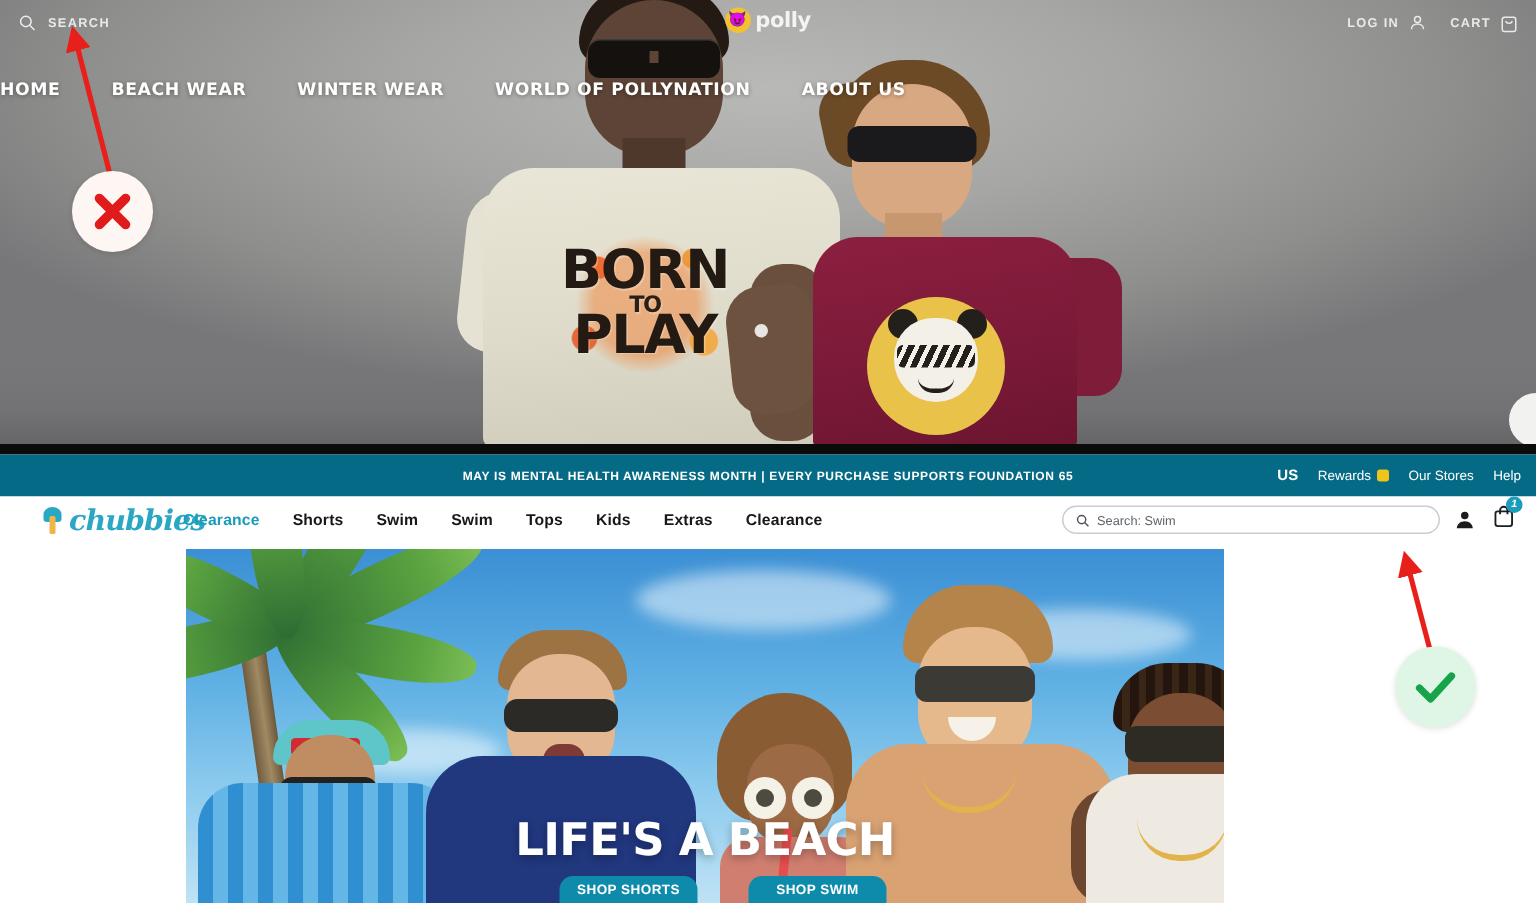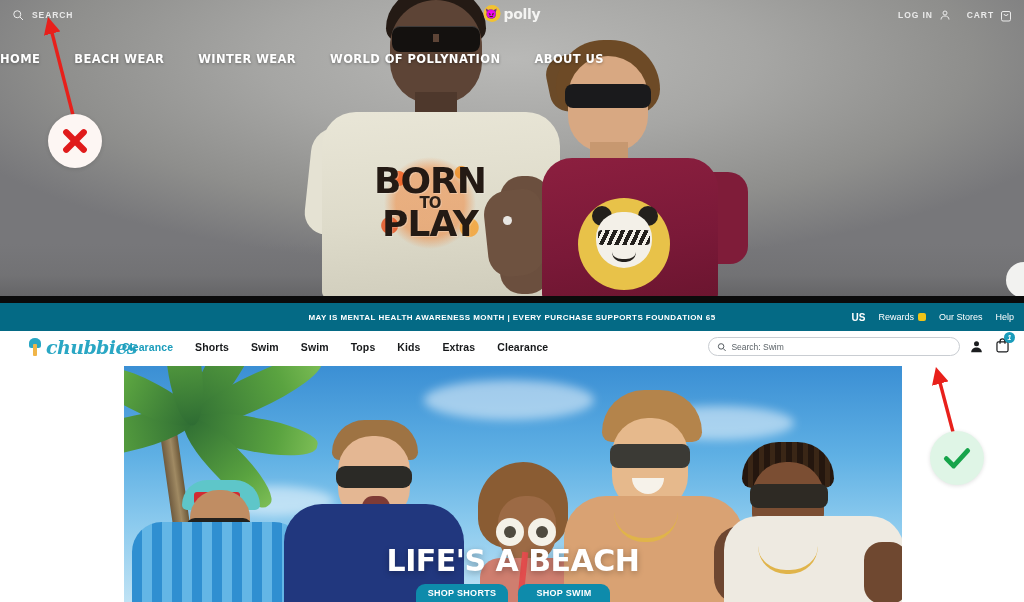--- a/index.html
+++ b/index.html
@@ -258,21 +258,21 @@
   .cart-wrap { position: relative; cursor: pointer; }
   .cart-badge {
     position: absolute; right: -5px; top: -5px; width: 11px; height: 11px;
     background: #1a9cbb; color: #fff; border-radius: 50%;
     font-size: 7px; font-weight: 700; display: flex;
     align-items: center; justify-content: center;
   }
 
   
   .beach-hero {
-    position: absolute; left: 124px; top: 366px; width: 778px; height: 236px;
+    position: absolute; left: 124px; top: 366px; width: 692px; height: 236px;
     overflow: hidden;
     background: linear-gradient(180deg,#3b8fd4 0%,#5fb0e4 38%,#8dcbee 68%,#bfe2f4 100%);
   }
   .cloud {
     position: absolute; background: rgba(255,255,255,.5); border-radius: 50%; filter: blur(5px);
   }
   .c1 { left: 300px; top: 14px; width: 170px; height: 40px; }
   .c2 { left: 520px; top: 40px; width: 150px; height: 34px; }
   .c3 { left: 90px;  top: 120px; width: 120px; height: 30px; }
 
@@ -359,20 +359,21 @@
   }
   .hero-btns {
     position: absolute; left: 0; top: 218px; width: 100%;
     display: flex; justify-content: center; gap: 10px;
   }
   .hero-btns button {
     background: #0e8bab; color: #fff; border: 0; cursor: pointer;
     width: 92px; height: 18px; border-radius: 9px 9px 0 0;
     font-size: 9px; font-weight: 700; letter-spacing: .3px;
     font-family: "Liberation Sans", sans-serif;
+    margin-left: 24px;
   }
 
   
   .rail { position: absolute; top: 362px; height: 240px; background: #fff; }
   .rail-l { left: 0; width: 124px; }
   .rail-r { left: 902px; width: 122px; }
 
   
   .anno-circle {
     position: absolute; border-radius: 50%;

